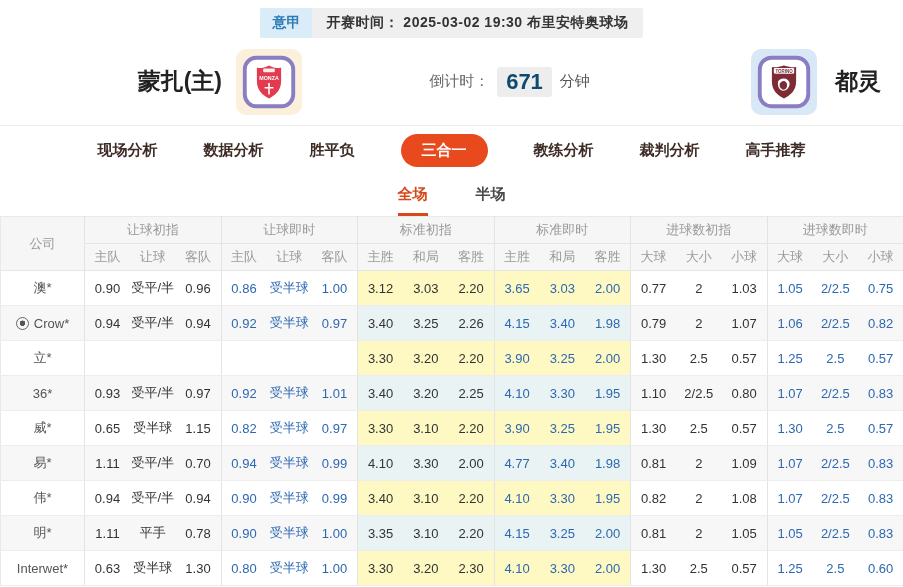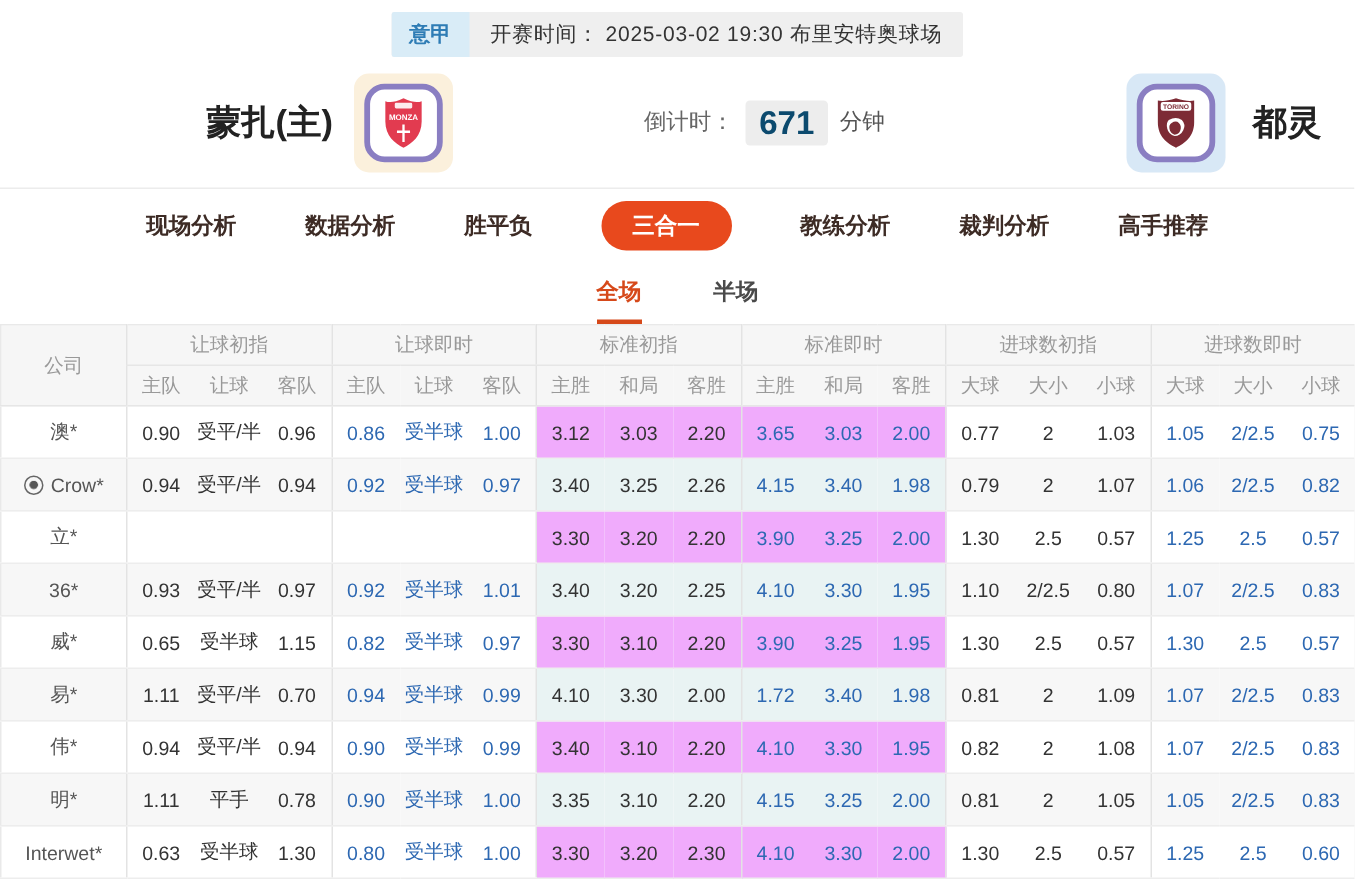--- a/index.html
+++ b/index.html
@@ -3,21 +3,21 @@
 <meta charset="utf-8">
 <style>
   * { box-sizing: border-box; }
   html,body { margin:0; padding:0; background:#fff; }
   body { width:903px; height:587px; font-family:"Liberation Sans", sans-serif; color:#333; overflow:hidden; }
 
   
   .topbar { display:flex; justify-content:center; padding-top:8px; }
   .kickbar { display:flex; align-items:stretch; background:#efefef; border-radius:2px; overflow:hidden; }
   .league-badge { background:#d9ecf7; color:#2e7cb5; font-weight:bold; font-size:14px; padding:6px 12px; }
-  .kick-text { font-weight:normal; font-size:14px; color:#333; padding:6px 14px; letter-spacing:0.5px; }
+  .kick-text { font-weight:bold; font-size:14px; color:#333; padding:6px 14px; letter-spacing:0.5px; }
 
   
   .match-row { display:flex; align-items:center; height:88px; border-bottom:1px solid #ececec; }
   .zone-left { width:310px; display:flex; align-items:center; justify-content:flex-end; gap:14px; padding-right:8px; }
   .zone-center { flex:1; display:flex; align-items:center; justify-content:center; gap:8px; transform:translateX(58px); }
   .zone-right { width:310px; display:flex; align-items:center; justify-content:flex-end; gap:18px; padding-right:22px; }
   .team-name { font-size:23px; font-weight:bold; color:#222; white-space:nowrap; }
   .logo-tile { width:66px; height:66px; border-radius:10px; display:flex; align-items:center; justify-content:center; }
   .logo-tile.home { background:#fbf0dc; }
   .logo-tile.away { background:#d8e8f6; }
@@ -35,21 +35,21 @@
   .subtab { font-size:15px; font-weight:bold; color:#4a4a4a; padding-bottom:9px; cursor:pointer; border-bottom:3px solid transparent; }
   .subtab.active { color:#d6491a; border-bottom-color:#d6491a; }
 
   
   table { width:903px; border-collapse:collapse; table-layout:fixed; border:1px solid #e9e9e9; font-size:13px; }
   th { background:#f6f6f6; color:#999; font-weight:normal; height:27px; border-bottom:1px solid #e6e6e6; text-align:center; }
   td { height:35px; text-align:center; border-bottom:1px solid #ededed; color:#333; }
   .gs { border-left:1px solid #e3e3e3; }
   td.company { color:#555; }
   tr.alt td { background:#f7f7f7; }
-  td.tint { background:#f0abfc; }
+  td.tint { background:#fef9c3; }
   tr.alt td.tint { background:#e9f3f3; }
   td.live { color:#2d68b2; }
   .ball { display:inline-block; width:13px; height:13px; border:1px solid #666; border-radius:50%;
           vertical-align:-2px; margin-right:5px;
           background: radial-gradient(circle at 50% 48%, #555 0 2.6px, transparent 3px); }
 </style>
 </head>
 <body>
 
 <div class="topbar">
@@ -270,21 +270,21 @@
         <td class="company">易*</td>
         <td class="gs">1.11</td>
         <td class="">受平/半</td>
         <td class="">0.70</td>
         <td class="gs live">0.94</td>
         <td class="live">受半球</td>
         <td class="live">0.99</td>
         <td class="gs tint">4.10</td>
         <td class="tint">3.30</td>
         <td class="tint">2.00</td>
-        <td class="gs tint live">1.72</td>
+        <td class="gs tint live">4.77</td>
         <td class="tint live">3.40</td>
         <td class="tint live">1.98</td>
         <td class="gs">0.81</td>
         <td class="">2</td>
         <td class="">1.09</td>
         <td class="gs live">1.07</td>
         <td class="live">2/2.5</td>
         <td class="live">0.83</td>
       </tr>
       <tr>

